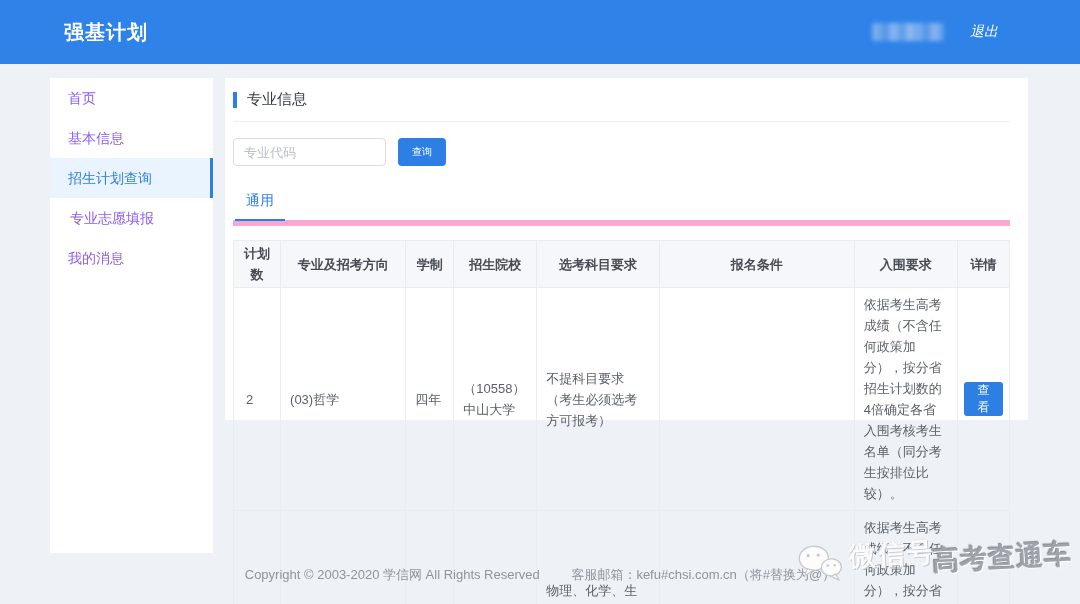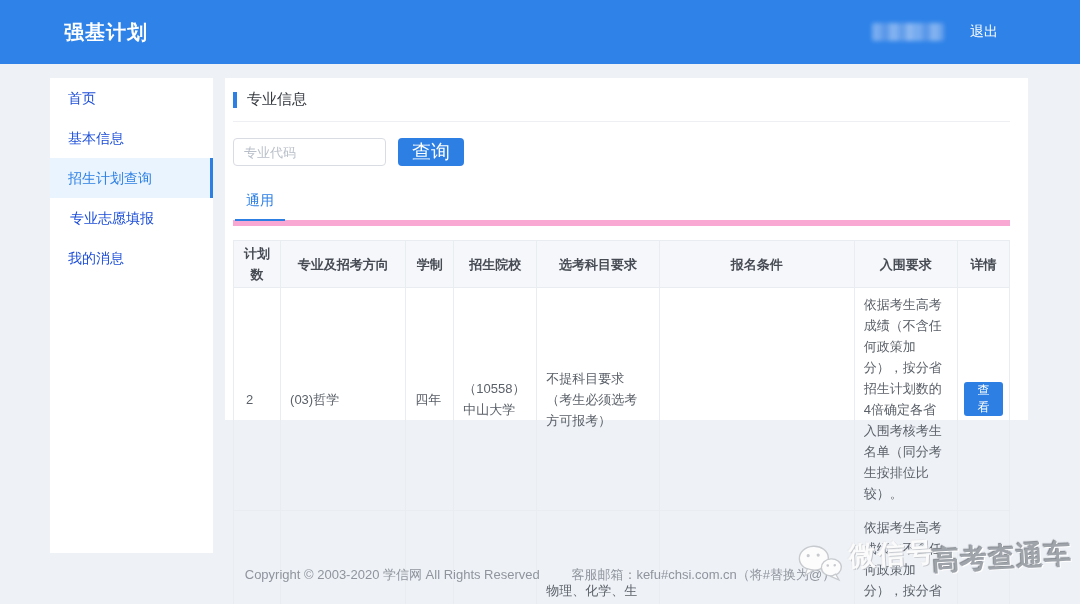--- a/index.html
+++ b/index.html
@@ -10,36 +10,36 @@
     background:#eef1f6;
   }
 
   
   .header {
     position:absolute; left:0; top:0; width:1080px; height:64px;
     background:#2e82e8; display:flex; align-items:center;
     padding:0 82px 0 64px;
   }
   .header-title { color:#fff; font-size:20px; font-weight:bold; letter-spacing:1px; }
-  .header-right { margin-left:auto; display:flex; align-items:center; gap:26px; }
+  .header-right { margin-left:auto; display:flex; align-items:center; gap:26px;font-style:italic; }
   .blur-name {
     width:72px; height:18px; border-radius:2px;
     background:repeating-linear-gradient(90deg,#7fb0f0 0 9px,#5f9bea 9px 17px,#8ab7f1 17px 26px,#6aa2ec 26px 34px,#93bcf2 34px 41px);
     filter:blur(2px); opacity:.9;
   }
   .logout { color:#fff; font-size:14px; cursor:pointer; }
 
   
   .sidebar {
     position:absolute; left:50px; top:78px; width:163px; height:475px;
     background:#fff;
   }
   .side-item {
     height:40px; line-height:40px; padding-left:18px;
-    font-size:14px; color:#1d4ed8; cursor:pointer; position:relative;
+    font-size:14px; color:#8b5cf6; cursor:pointer; position:relative;
     display:flex; align-items:center;
   }
   .side-item.active {
     background:#e9f4fe; color:#2d7fe4;
   }
   .side-item.active::after {
     content:""; position:absolute; right:0; top:0; width:3px; height:40px; background:#2d7fe4;
   }
   .side-item.child { padding-left:20px; }
   .side-item .chev { margin-left:auto; margin-right:22px; display:flex; align-items:center; }
@@ -58,21 +58,21 @@
 
   .search-row { margin-top:16px; display:flex; align-items:flex-end; }
   .search-input {
     width:153px; height:28px; border:1px solid #d9dce3; border-radius:4px;
     padding:0 10px; font-size:13px; color:#3f4449; outline:none;
     font-family:"Liberation Sans","DejaVu Sans",sans-serif;
   }
   .search-input::placeholder { color:#b9bfc9; }
   .btn-primary {
     height:28px; padding:0 14px; margin-left:12px;
-    background:#2d7fe4; color:#fff; font-size:19px;
+    background:#2d7fe4; color:#fff; font-size:10px;
     border:none; border-radius:4px; cursor:pointer;
     font-family:"Liberation Sans","DejaVu Sans",sans-serif;
   }
 
   .tab-row { margin-top:22px; border-bottom:6px solid #f9a8d4; }
   .tab {
     display:inline-block; margin-left:2px; padding:4px 11px 9px;
     color:#2d7fe4; font-size:14px; cursor:pointer;
     border-bottom:2px solid #2d7fe4; margin-bottom:-1px;
   }

